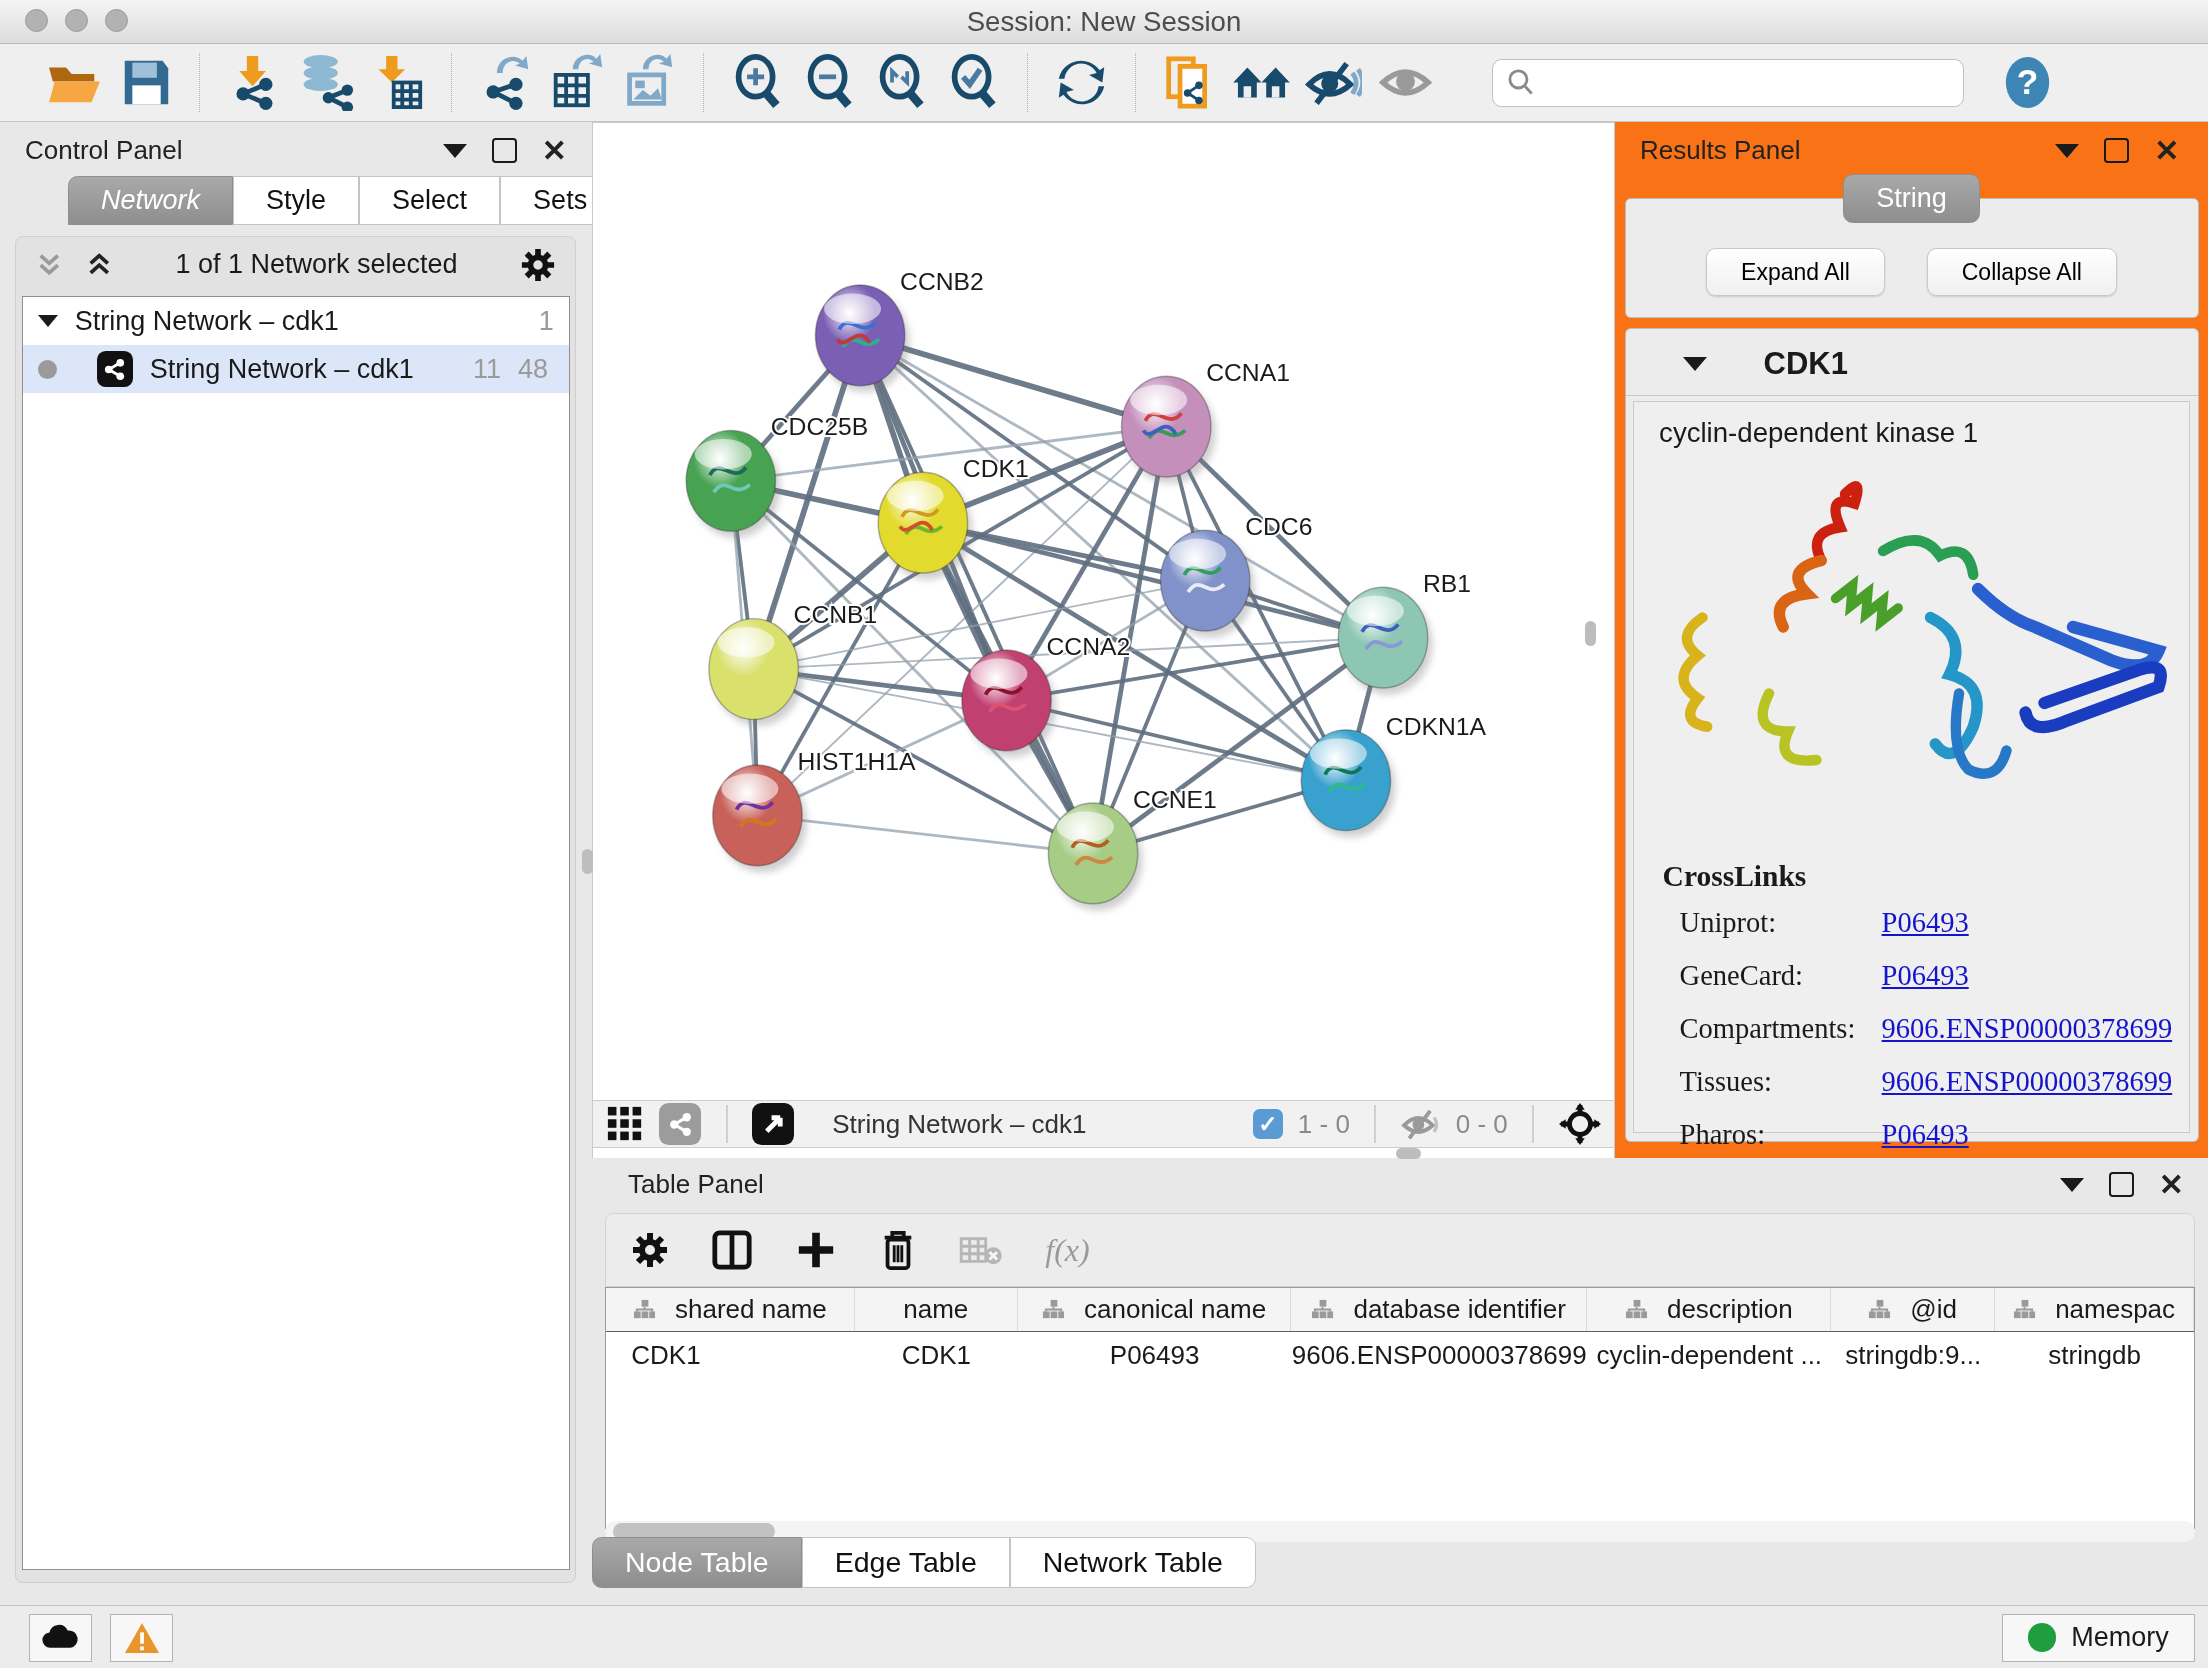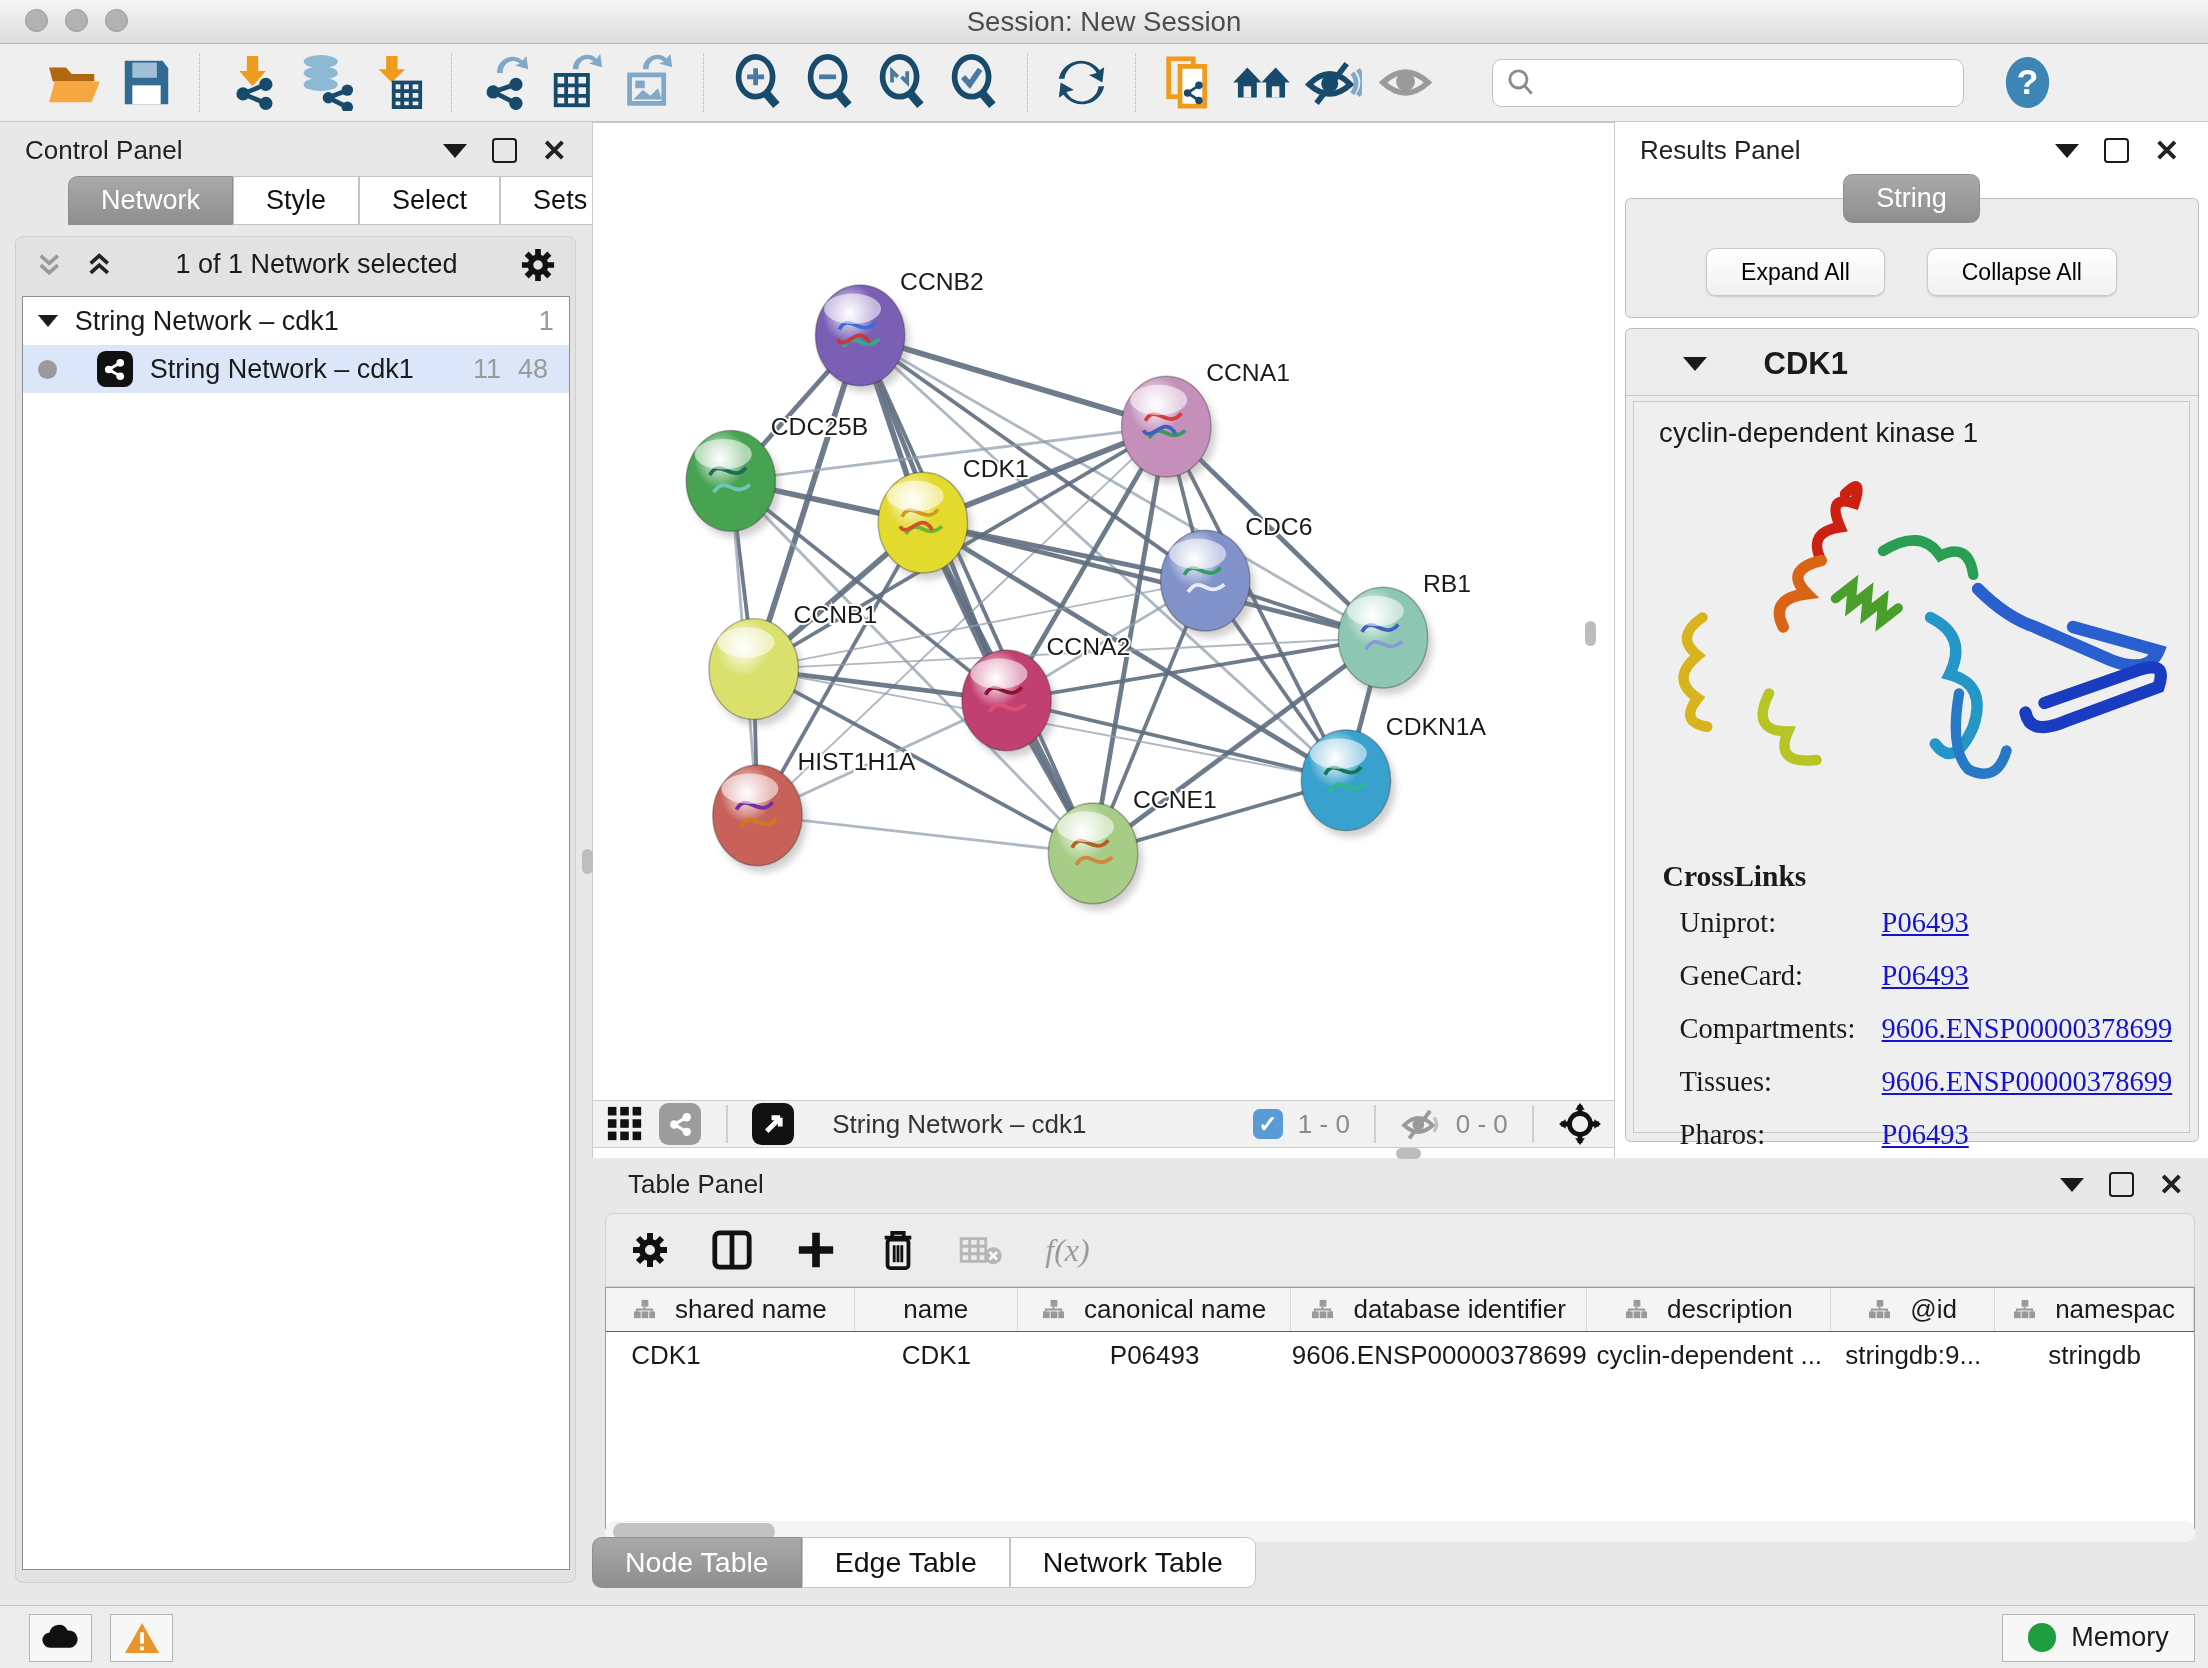--- a/index.html
+++ b/index.html
@@ -38,21 +38,21 @@
   .tri-down { width:0; height:0; border-left:12.4px solid transparent; border-right:12.4px solid transparent; border-top:14.3px solid #1a1a1a; }
   .float-sq { width:25px; height:25px; border:2.9px solid #1a1a1a; border-radius:3.8px; }
   .close-x { font-size:30px; font-weight:bold; line-height:25px; }
   .tab { height:49px; padding:0 32px; display:flex; align-items:center; justify-content:center;
          background:#fff; border:1px solid #c4c4c4; font-size:27px; color:#111; }
   .tab.sel { background:linear-gradient(#a9a9a9,#8e8e8e); color:#fff; border-color:#8e8e8e; }
   
   .control-panel { position:absolute; left:0; top:122px; width:592px; height:1484px; background:#e8e8e8; }
   .control-panel .panel-title-row { padding:13.3px 25px 3.8px 25px;text-align:right; }
   .cp-tabs { display:flex; padding-left:68px; margin-top:5.7px; }
-  .cp-tabs .tab:first-child { border-radius:9.5px 0 0 0; }
+  .cp-tabs .tab:first-child { border-radius:9.5px 0 0 0;font-style:italic; }
   .cp-tabs .tab:last-child  { border-radius:0 9.5px 9.5px 0; }
   .cp-inner { position:absolute; left:15px; top:114px; width:561px; height:1347px; background:#e2e2e2; border:1px solid #cfcfcf; border-radius:7.6px; }
   .cp-statusrow { height:55px; display:flex; align-items:center; padding:0 19px; gap:21px; }
   .cp-statusrow .status-text { flex:1; text-align:center; font-size:27px; }
   .cp-tree { position:absolute; left:5.7px; top:59px; width:548px; height:1274px; background:#fff; border:1.9px solid #8f8f8f; overflow:hidden; }
   .tree-row { height:48px; display:flex; align-items:center; gap:17px; padding:0 15px; font-size:27px; }
   .tree-row .count { color:#9a9a9a; }
   .tree-row.selected { background:#dbe7f8; }
   .share-badge { width:36px; height:36px; background:#111; border-radius:8.6px; display:flex; align-items:center; justify-content:center; }
   .gray-dot { width:19px; height:19px; border-radius:50%; background:#9a9a9a; }
@@ -60,21 +60,21 @@
   .net-wrap { position:absolute; left:592px; top:122px; width:1023px; height:1107px; background:#fff; border:1px solid #c9c9c9; }
   .net-footer { position:absolute; left:592px; top:1100px; width:1023px; height:48px; background:#f1f1f1;
     border:1px solid #cccccc; display:flex; align-items:center; padding:0 13.3px; gap:15px; font-size:26px; color:#8a8a8a; }
   .nf-sep { width:1.9px; height:38px; background:#d0d0d0; margin:0 9.5px; }
   .nf-title { color:#333; flex:1; margin-left:23px; }
   .checkbox { width:30px; height:30px; background:#5a9bd5; border-radius:6.7px; color:#fff; font-size:23px; font-weight:bold;
     display:flex; align-items:center; justify-content:center; }
   .badge-dark { width:42px; height:42px; background:#111; border-radius:9.5px; display:flex; align-items:center; justify-content:center; }
   .badge-gray { width:42px; height:42px; background:#9c9c9c; border-radius:9.5px; display:flex; align-items:center; justify-content:center; }
   
-  .results-panel { position:absolute; left:1615px; top:122px; width:593px; height:1037px; background:#ffffff; }
+  .results-panel { position:absolute; left:1615px; top:122px; width:593px; height:1037px; background:#f97316; }
   .results-panel .panel-title-row { padding:13.3px 28.5px 0 25px; }
   .rp-tab-row { display:flex; justify-content:center; margin-top:7.6px; }
   .rp-tab { border-radius:9.5px; }
   .rp-box { margin:0 9.5px; background:#ececec; border:1.9px solid #bdbdbd; border-radius:5.7px; }
   .rp-buttons { display:flex; justify-content:center; gap:42px; padding:21px 0; }
   .rp-btn { background:linear-gradient(#ffffff,#f0f0f0); border:1.9px solid #c8c8c8; border-radius:9.5px;
     font-size:23px; padding:9.5px 34px; box-shadow:0 1px 1.9px rgba(0,0,0,.15); }
   .rp-content { margin-top:3.8px; height:814px; position:relative; }
   .rp-gene-row { display:flex; align-items:center; gap:57px; padding:17px 0 13.3px 57px; border-bottom:1.9px solid #c9c9c9; }
   .rp-gene { font-size:31px; font-weight:bold; }

